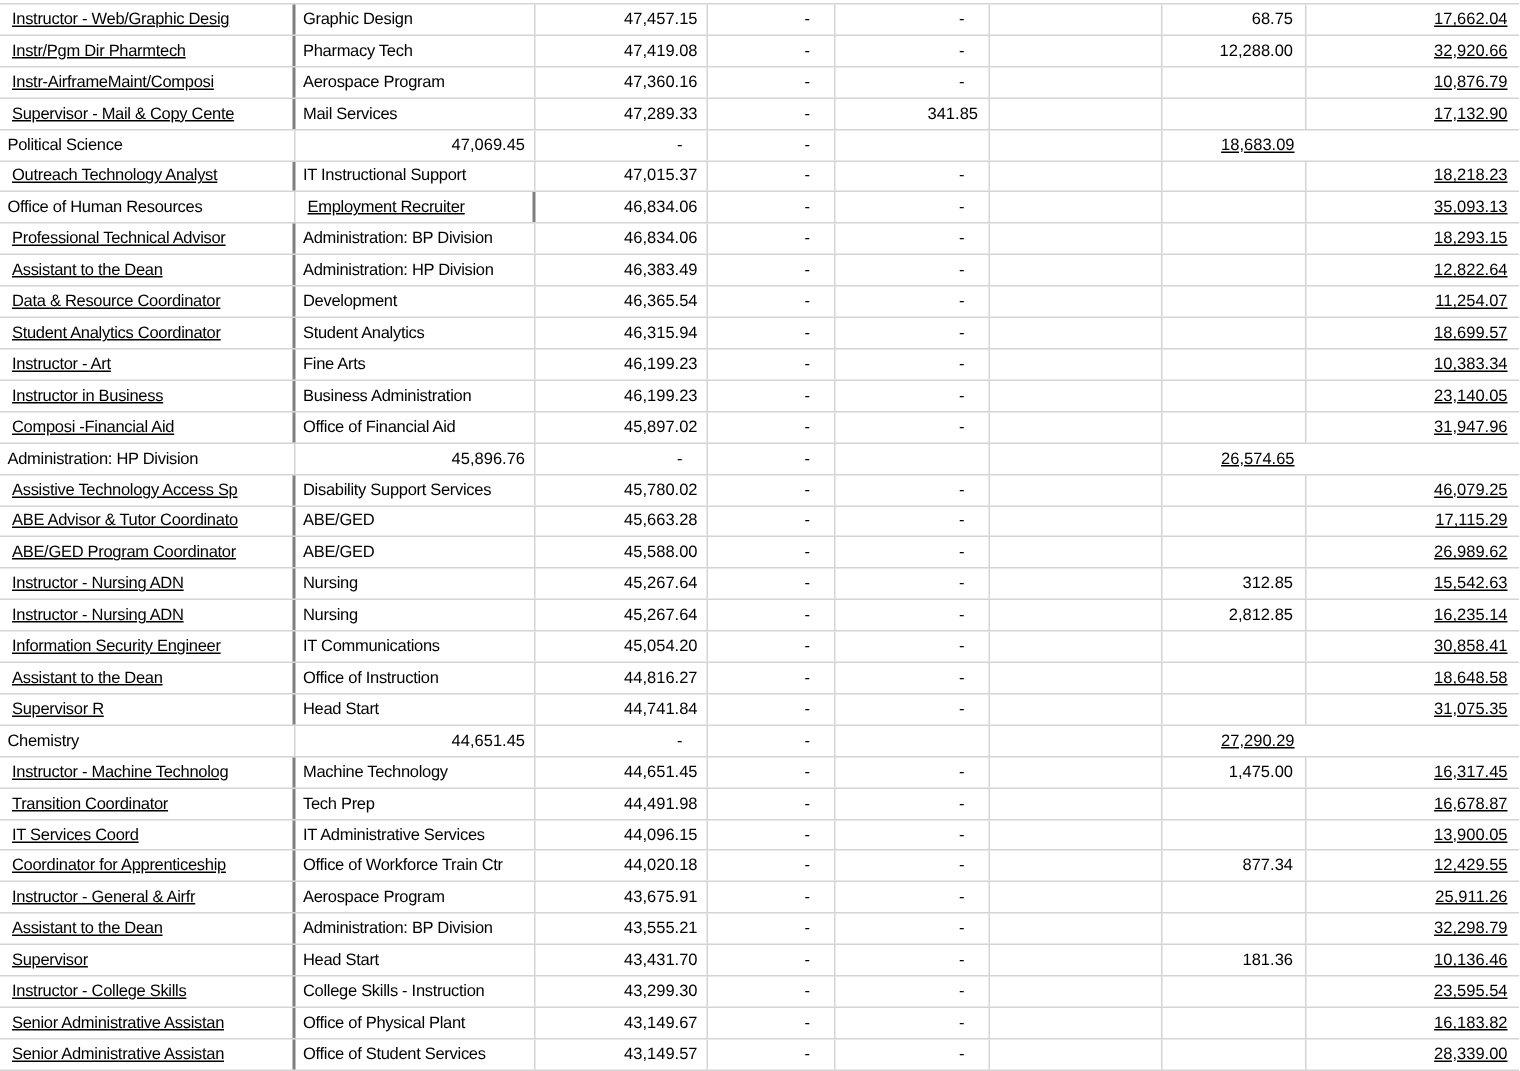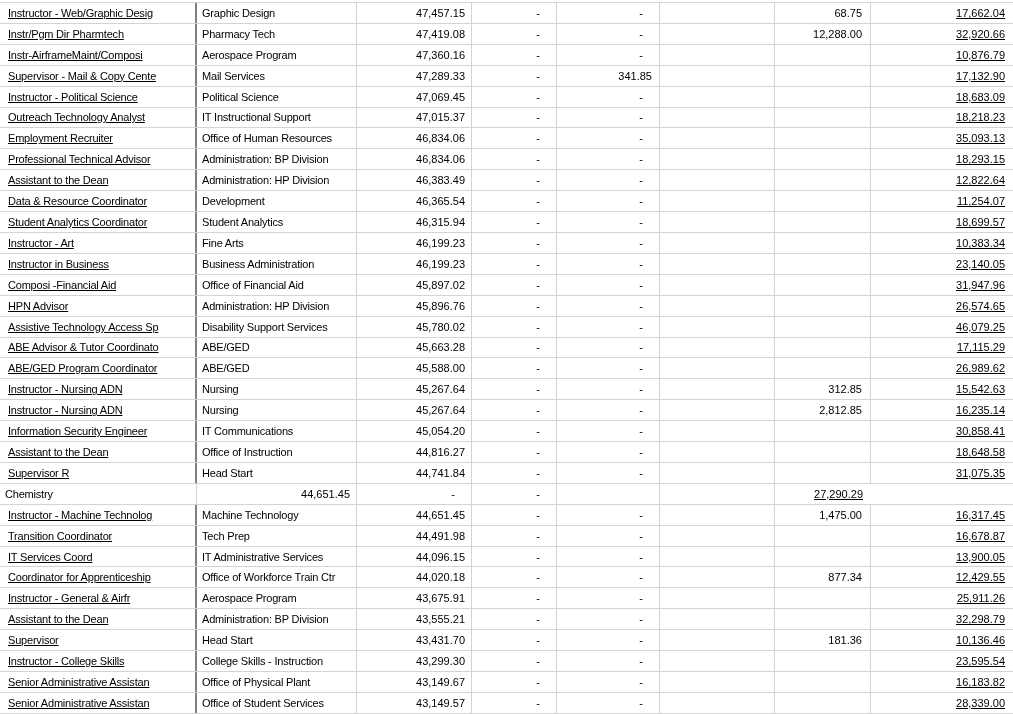--- a/index.html
+++ b/index.html
@@ -87,21 +87,20 @@
     <div class="cell text c2">Mail Services</div>
     <div class="cell num  c3">47,289.33</div>
     <div class="cell num c4 dash">-</div>
     <div class="cell num  c5">341.85</div>
     <div class="cell num  c6"></div>
     <div class="cell num  c7"></div>
     <div class="cell num  c8">17,132.90</div>
   </div>
 
   <div class="row">
-    <div class="cell text c1">Instructor - Political Science</div>
     <div class="cell text c2">Political Science</div>
     <div class="cell num  c3">47,069.45</div>
     <div class="cell num c4 dash">-</div>
     <div class="cell num c5 dash">-</div>
     <div class="cell num  c6"></div>
     <div class="cell num  c7"></div>
     <div class="cell num  c8">18,683.09</div>
   </div>
 
   <div class="row">
@@ -109,22 +108,22 @@
     <div class="cell text c2">IT Instructional Support</div>
     <div class="cell num  c3">47,015.37</div>
     <div class="cell num c4 dash">-</div>
     <div class="cell num c5 dash">-</div>
     <div class="cell num  c6"></div>
     <div class="cell num  c7"></div>
     <div class="cell num  c8">18,218.23</div>
   </div>
 
   <div class="row">
+    <div class="cell text c2">Office of Human Resources</div>
     <div class="cell text c1">Employment Recruiter</div>
-    <div class="cell text c2">Office of Human Resources</div>
     <div class="cell num  c3">46,834.06</div>
     <div class="cell num c4 dash">-</div>
     <div class="cell num c5 dash">-</div>
     <div class="cell num  c6"></div>
     <div class="cell num  c7"></div>
     <div class="cell num  c8">35,093.13</div>
   </div>
 
   <div class="row">
     <div class="cell text c1">Professional Technical Advisor</div>
@@ -197,21 +196,20 @@
     <div class="cell text c2">Office of Financial Aid</div>
     <div class="cell num  c3">45,897.02</div>
     <div class="cell num c4 dash">-</div>
     <div class="cell num c5 dash">-</div>
     <div class="cell num  c6"></div>
     <div class="cell num  c7"></div>
     <div class="cell num  c8">31,947.96</div>
   </div>
 
   <div class="row">
-    <div class="cell text c1">HPN Advisor</div>
     <div class="cell text c2">Administration: HP Division</div>
     <div class="cell num  c3">45,896.76</div>
     <div class="cell num c4 dash">-</div>
     <div class="cell num c5 dash">-</div>
     <div class="cell num  c6"></div>
     <div class="cell num  c7"></div>
     <div class="cell num  c8">26,574.65</div>
   </div>
 
   <div class="row">

